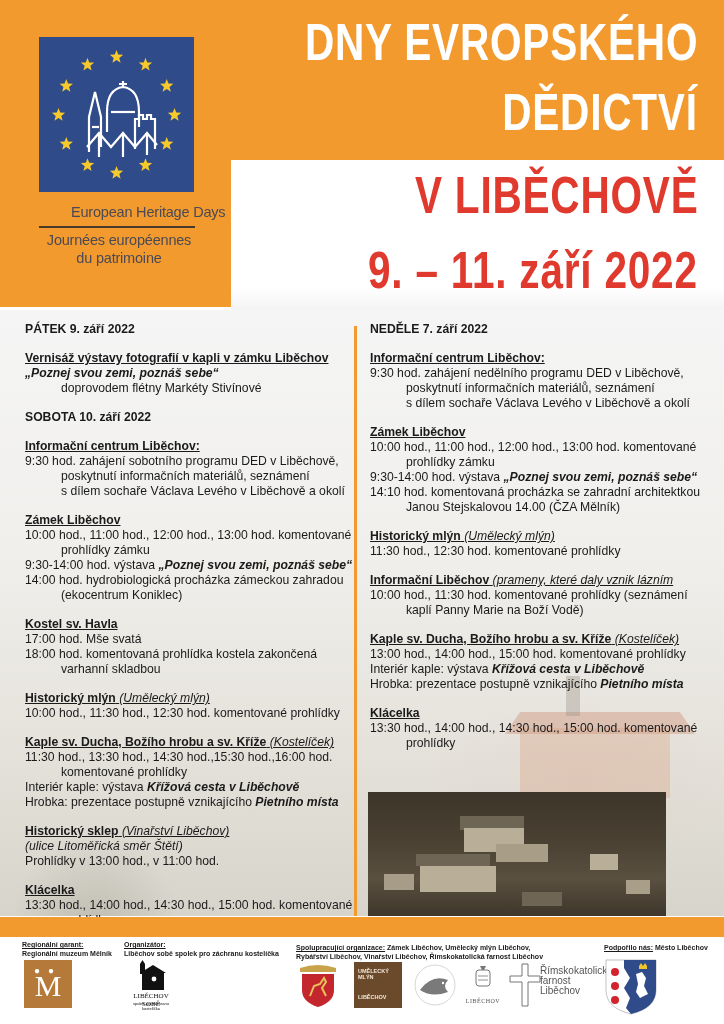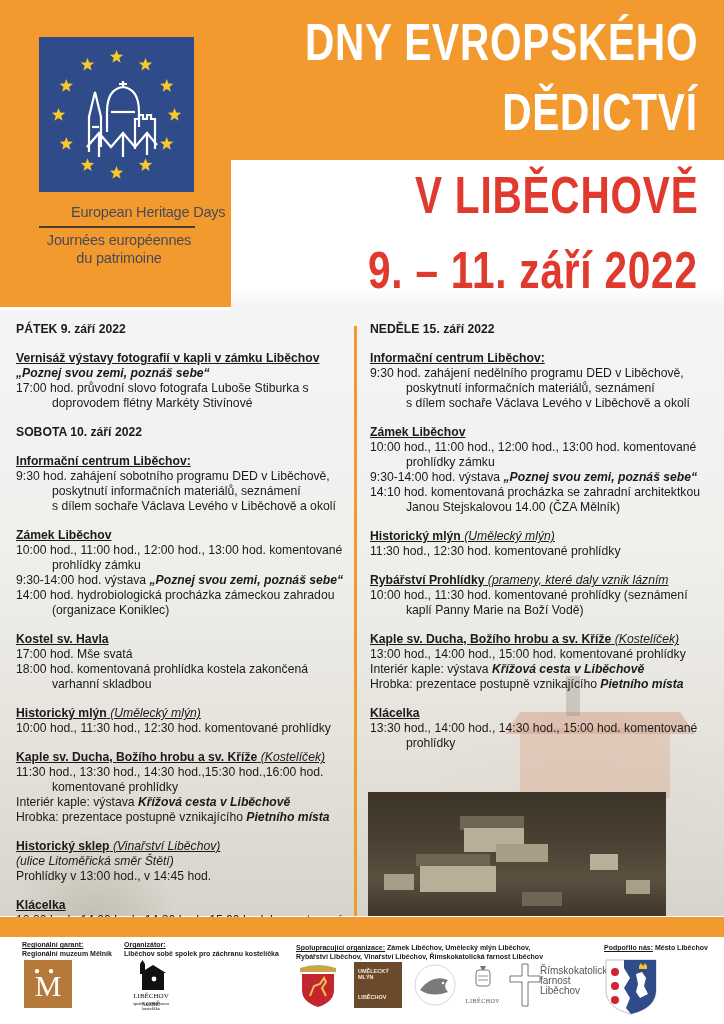--- a/index.html
+++ b/index.html
@@ -35,21 +35,21 @@
       linear-gradient(to bottom, #f5f5f5 0%, #f0efec 40%, #e6e3dc 70%, #d7d4cb 100%);
   }
   .bg-building { position: absolute; left: 520px; top: 728px; width: 150px; height: 70px; background: rgba(215,160,130,0.35); }
   .bg-roof { position: absolute; left: 505px; top: 712px; width: 190px; height: 22px; background: rgba(200,130,100,0.35); clip-path: polygon(8% 0, 92% 0, 100% 100%, 0 100%); }
   .bg-tower { position: absolute; left: 566px; top: 676px; width: 14px; height: 40px; background: rgba(150,140,130,0.35); }
 
   .divider-line { position: absolute; left: 354px; top: 326px; width: 3px; height: 590px; background: #f39a2e; }
 
   
   .col { position: absolute; top: 322px; font-size: 12.2px; line-height: 15px; color: #1a1a1a; }
-  .col-left { left: 16px; width: 330px; }
+  .col-left { left: 25px; width: 330px; }
   .col-right { left: 370px; width: 340px; }
   .day { font-weight: bold; font-size: 12.2px; margin-bottom: 14px; }
   .venue { margin-bottom: 14px; }
   .venue-title { font-weight: bold; text-decoration: underline; }
   .venue-title .sub { font-weight: normal; font-style: italic; }
   .line { display: block; }
   .indent { padding-left: 36px; }
   .bi { font-weight: bold; font-style: italic; }
   .it { font-style: italic; }
 
@@ -138,40 +138,39 @@
 <div class="bg-tower"></div>
 
 <div class="divider-line"></div>
 
 <div class="col col-left">
   <div class="day">PÁTEK 9. září 2022</div>
 
   <div class="venue">
     <span class="line venue-title">Vernisáž výstavy fotografií v kapli v zámku Liběchov</span>
     <span class="line bi">„Poznej svou zemi, poznáš sebe“</span>
-    <span class="line">17:00 hod. průvodní slovo fotografa Luboše Stiburka s</span>
     <span class="line indent">doprovodem flétny Markéty Stivínové</span>
   </div>
 
   <div class="day">SOBOTA 10. září 2022</div>
 
   <div class="venue">
     <span class="line venue-title">Informační centrum Liběchov:</span>
     <span class="line">9:30 hod. zahájení sobotního programu DED v Liběchově,</span>
     <span class="line indent">poskytnutí informačních materiálů, seznámení</span>
     <span class="line indent">s dílem sochaře Václava Levého v Liběchově a okolí</span>
   </div>
 
   <div class="venue">
     <span class="line venue-title">Zámek  Liběchov</span>
     <span class="line">10:00 hod., 11:00 hod., 12:00 hod., 13:00 hod. komentované</span>
     <span class="line indent">prohlídky zámku</span>
     <span class="line"><span>9:30-14:00 hod. výstava </span><span class="bi">„Poznej svou zemi, poznáš sebe“</span></span>
     <span class="line">14:00  hod. hydrobiologická procházka zámeckou zahradou</span>
-    <span class="line indent">(organizace Koniklec)</span>
+    <span class="line indent">(ekocentrum Koniklec)</span>
   </div>
 
   <div class="venue" style="margin-top:6px;">
     <span class="line venue-title">Kostel sv. Havla</span>
     <span class="line">17:00 hod. Mše svatá</span>
     <span class="line">18:00 hod. komentovaná prohlídka kostela zakončená</span>
     <span class="line indent">varhanní skladbou</span>
   </div>
 
   <div class="venue">
@@ -183,32 +182,32 @@
     <span class="line venue-title"><span>Kaple sv. Ducha, Božího hrobu a sv. Kříže</span> <span class="sub">(Kostelíček)</span></span>
     <span class="line"> 11:30 hod., 13:30 hod., 14:30 hod.,15:30 hod.,16:00 hod.</span>
     <span class="line indent">komentované prohlídky</span>
     <span class="line"><span>Interiér kaple: výstava </span><span class="bi">Křížová cesta v Liběchově</span></span>
     <span class="line"><span>Hrobka: prezentace postupně vznikajícího </span><span class="bi">Pietního místa</span></span>
   </div>
 
   <div class="venue">
     <span class="line venue-title"><span>Historický sklep</span> <span class="sub">(Vinařství Liběchov)</span></span>
     <span class="line it">(ulice Litoměřická směr Štětí)</span>
-    <span class="line">Prohlídky v 13:00 hod., v 14:45 hod.</span>
+    <span class="line">Prohlídky v 13:00 hod., v 11:00 hod.</span>
   </div>
 
   <div class="venue">
     <span class="line venue-title">Klácelka</span>
     <span class="line">13:30 hod., 14:00 hod., 14:30 hod., 15:00 hod. komentované</span>
     <span class="line indent">prohlídky</span>
   </div>
 </div>
 
 <div class="col col-right">
-  <div class="day">NEDĚLE 15. září 2022</div>
+  <div class="day">NEDĚLE 7. září 2022</div>
 
   <div class="venue">
     <span class="line venue-title">Informační centrum Liběchov:</span>
     <span class="line">9:30 hod. zahájení nedělního programu DED v Liběchově,</span>
     <span class="line indent">poskytnutí informačních materiálů, seznámení</span>
     <span class="line indent">s dílem sochaře Václava Levého v Liběchově a okolí</span>
   </div>
 
   <div class="venue">
     <span class="line venue-title">Zámek  Liběchov</span>
@@ -218,21 +217,21 @@
     <span class="line">14:10 hod.  komentovaná procházka se zahradní architektkou</span>
     <span class="line indent">Janou Stejskalovou 14.00 (ČZA Mělník)</span>
   </div>
 
   <div class="venue">
     <span class="line venue-title"><span>Historický mlýn</span> <span class="sub">(Umělecký mlýn)</span></span>
     <span class="line">11:30 hod., 12:30 hod. komentované prohlídky</span>
   </div>
 
   <div class="venue">
-    <span class="line venue-title"><span>Rybářství Prohlídky</span> <span class="sub">(prameny, které daly vznik lázním</span></span>
+    <span class="line venue-title"><span>Informační Liběchov</span> <span class="sub">(prameny, které daly vznik lázním</span></span>
     <span class="line">10:00 hod., 11:30 hod. komentované prohlídky (seznámení</span>
     <span class="line indent">kaplí Panny Marie na Boží Vodě)</span>
   </div>
 
   <div class="venue">
     <span class="line venue-title"><span>Kaple sv. Ducha, Božího hrobu a sv. Kříže</span> <span class="sub">(Kostelíček)</span></span>
     <span class="line">13:00 hod., 14:00 hod., 15:00 hod. komentované prohlídky</span>
     <span class="line"><span>Interiér kaple: výstava </span><span class="bi">Křížová cesta v Liběchově</span></span>
     <span class="line"><span>Hrobka: prezentace postupně vznikajícího </span><span class="bi">Pietního místa</span></span>
   </div>

